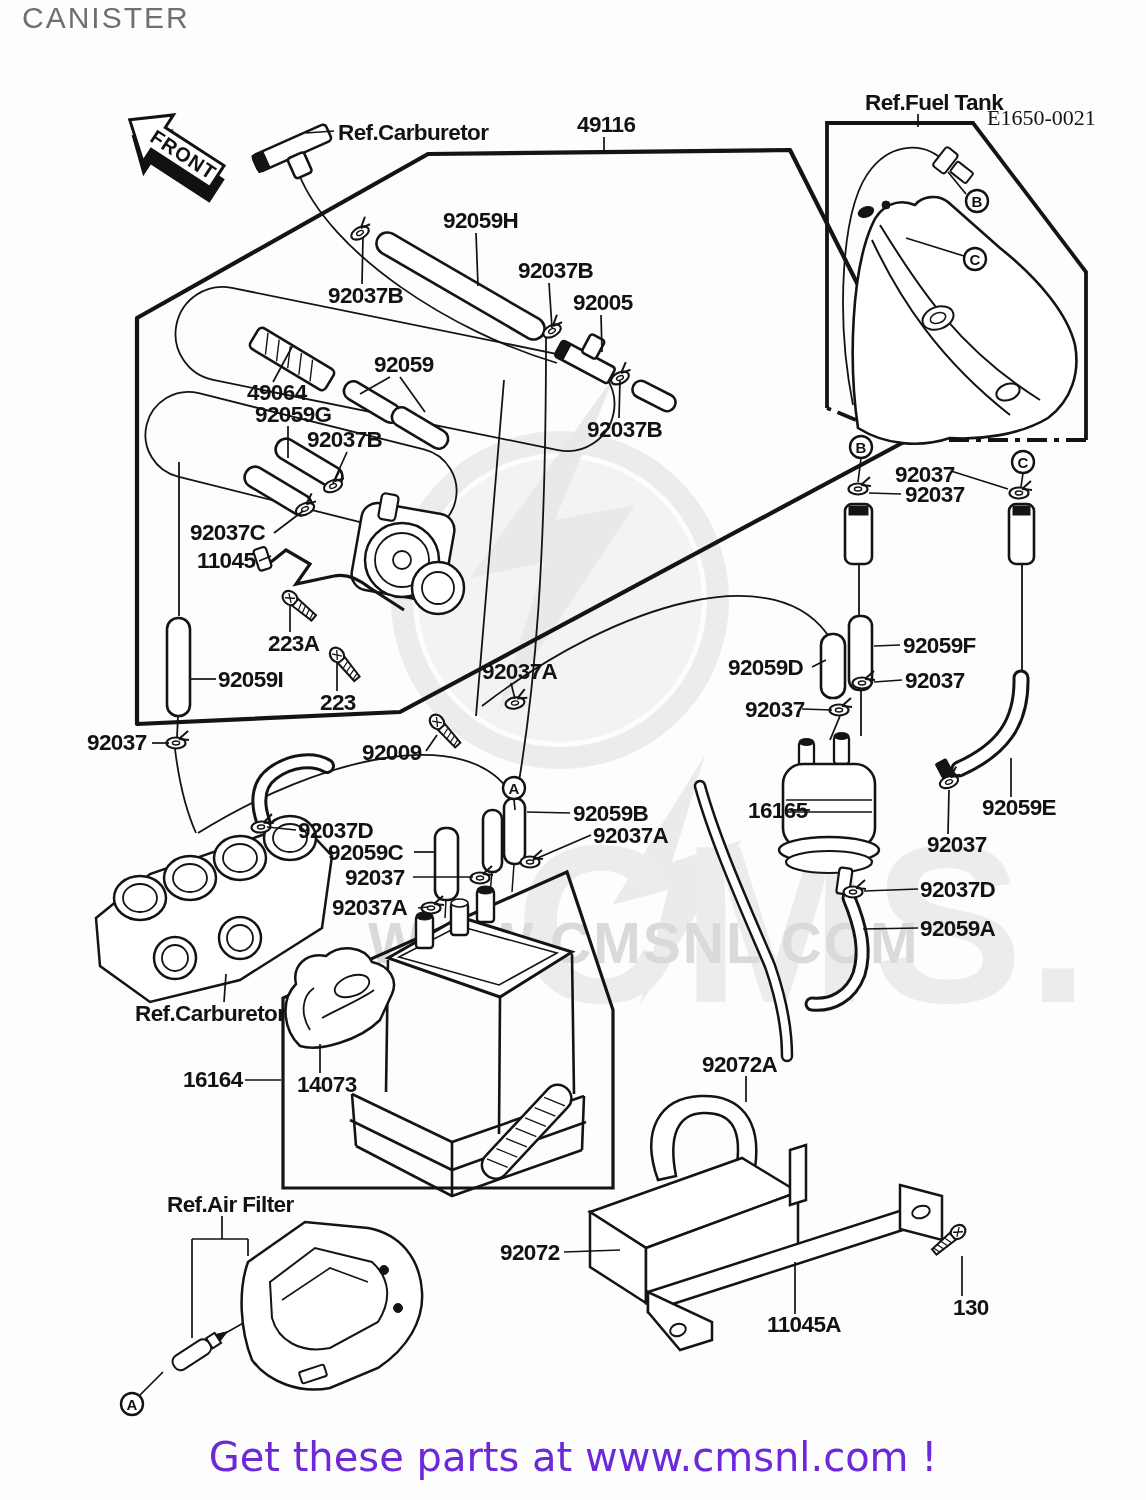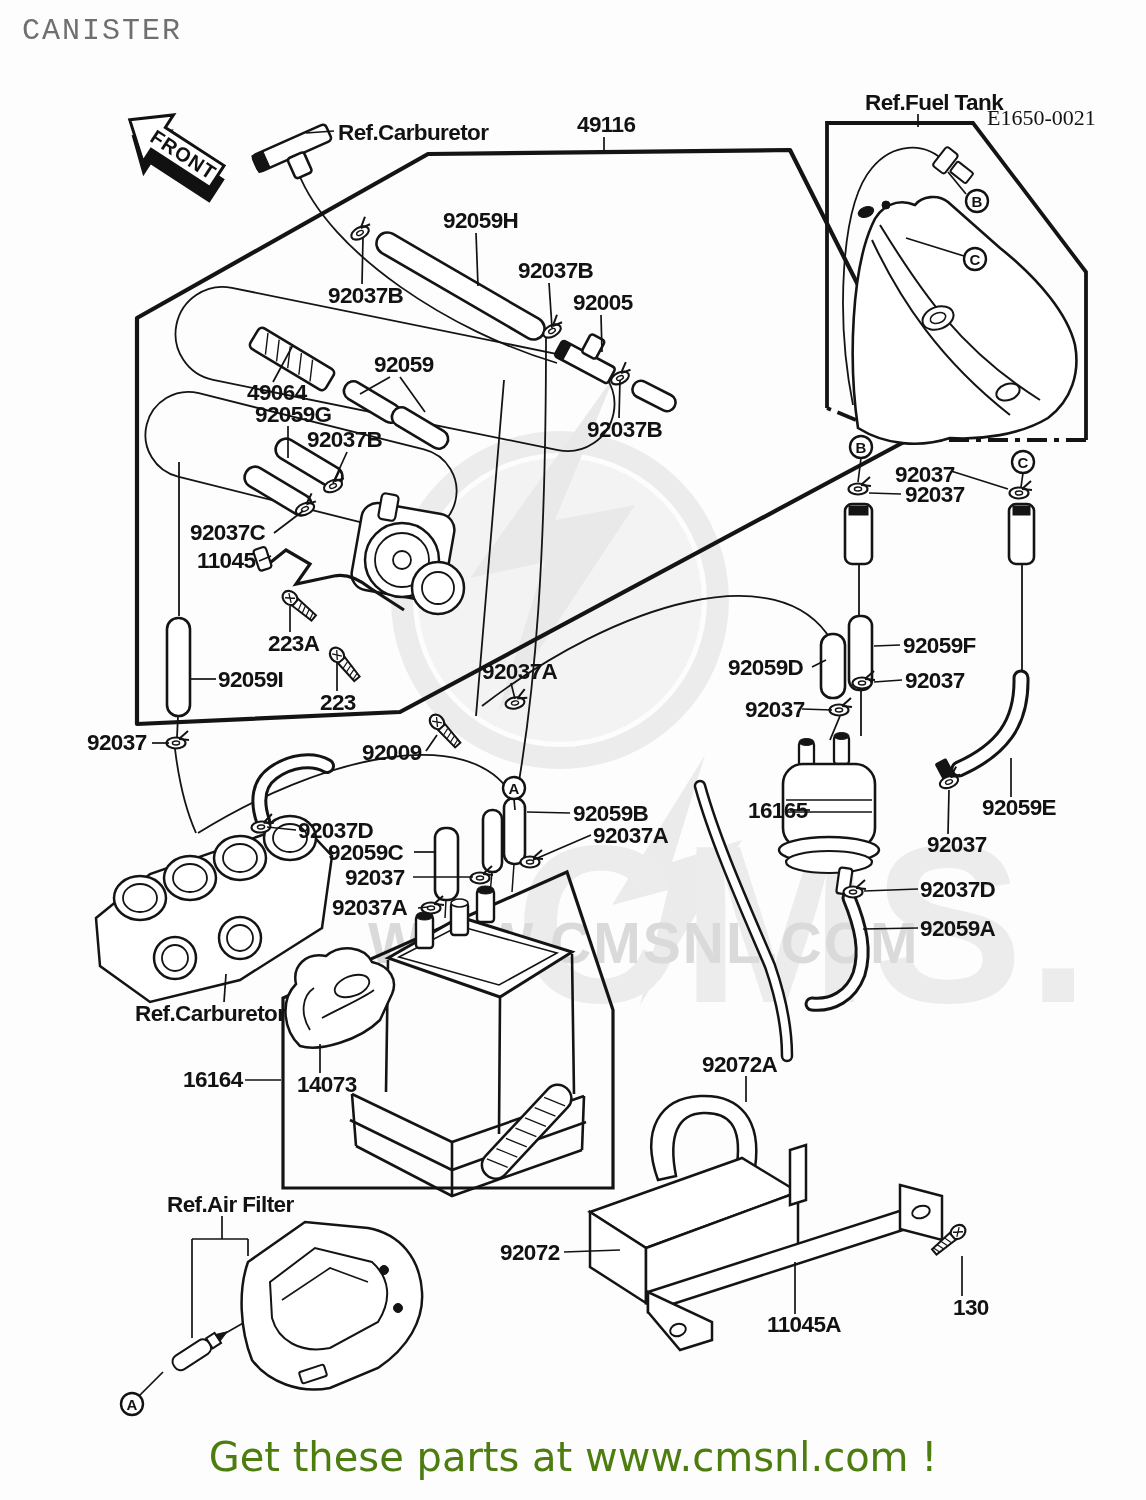--- a/index.html
+++ b/index.html
@@ -1,21 +1,21 @@
 <!DOCTYPE html>
 <html><head>
 <meta charset="utf-8">
 <style>
   html,body{margin:0;padding:0;background:#fff;}
   .page{position:relative;width:1146px;height:1500px;background:#fdfdfd;overflow:hidden;
         font-family:"Liberation Sans",sans-serif;}
-  .title{position:absolute;left:22px;top:14px;font-family:Liberation Mono, monospace;
+  .title{position:absolute;left:22px;top:1px;font-family:Liberation Sans, sans-serif;
          font-size:30px;color:#6f6f6f;letter-spacing:2px;}
   .footer{position:absolute;left:0;right:0;top:1434px;text-align:center;
-          font-family:"DejaVu Sans",sans-serif;font-size:40px;color:#4d7c0f;}
+          font-family:"DejaVu Sans",sans-serif;font-size:40px;color:#6d28d9;}
   svg{position:absolute;left:0;top:0;}
   .part-label{font-family:"Liberation Sans",sans-serif;font-weight:700;font-size:22.5px;
               fill:#121212;letter-spacing:-0.6px;}
   .ref-code{font-family:"Liberation Serif",serif;font-weight:400;font-size:22px;fill:#121212;}
   .leader{stroke:#121212;stroke-width:1.7;fill:none;}
   .mk-c{fill:#fff;stroke:#121212;stroke-width:2.4;}
   .mk-t{font-family:"Liberation Sans",sans-serif;font-weight:700;font-size:15px;fill:#121212;
         text-anchor:middle;}
   .wh{fill:#fff;stroke:#141414;}
   .wm-big{font-family:"Liberation Sans",sans-serif;font-weight:700;font-size:225px;

